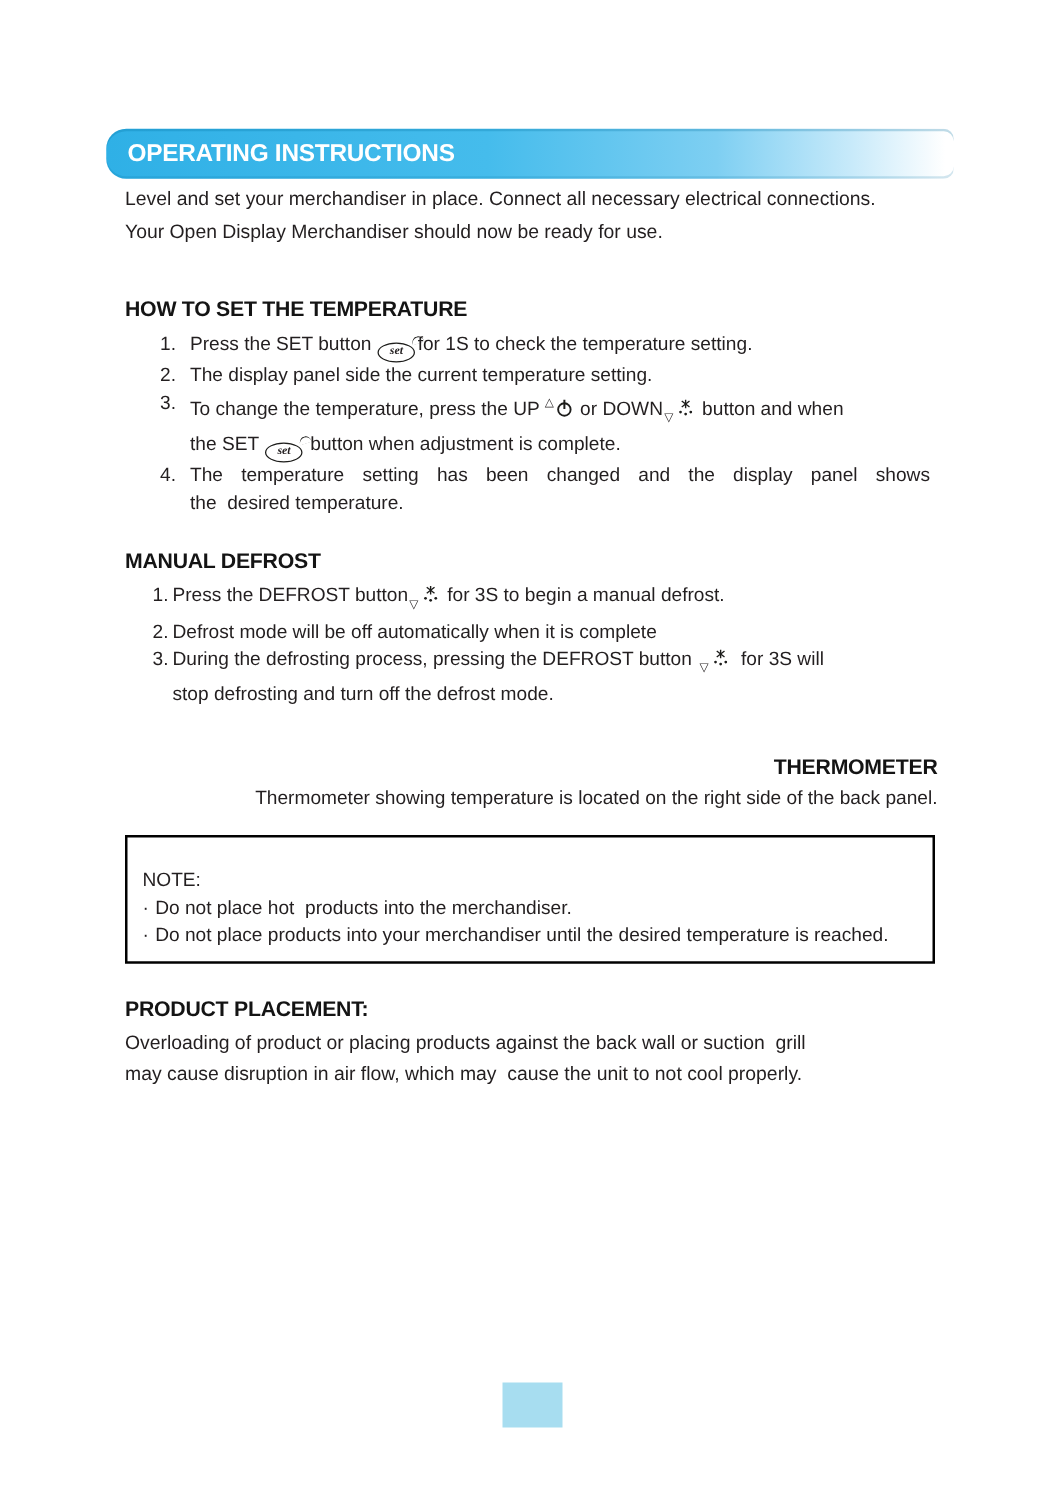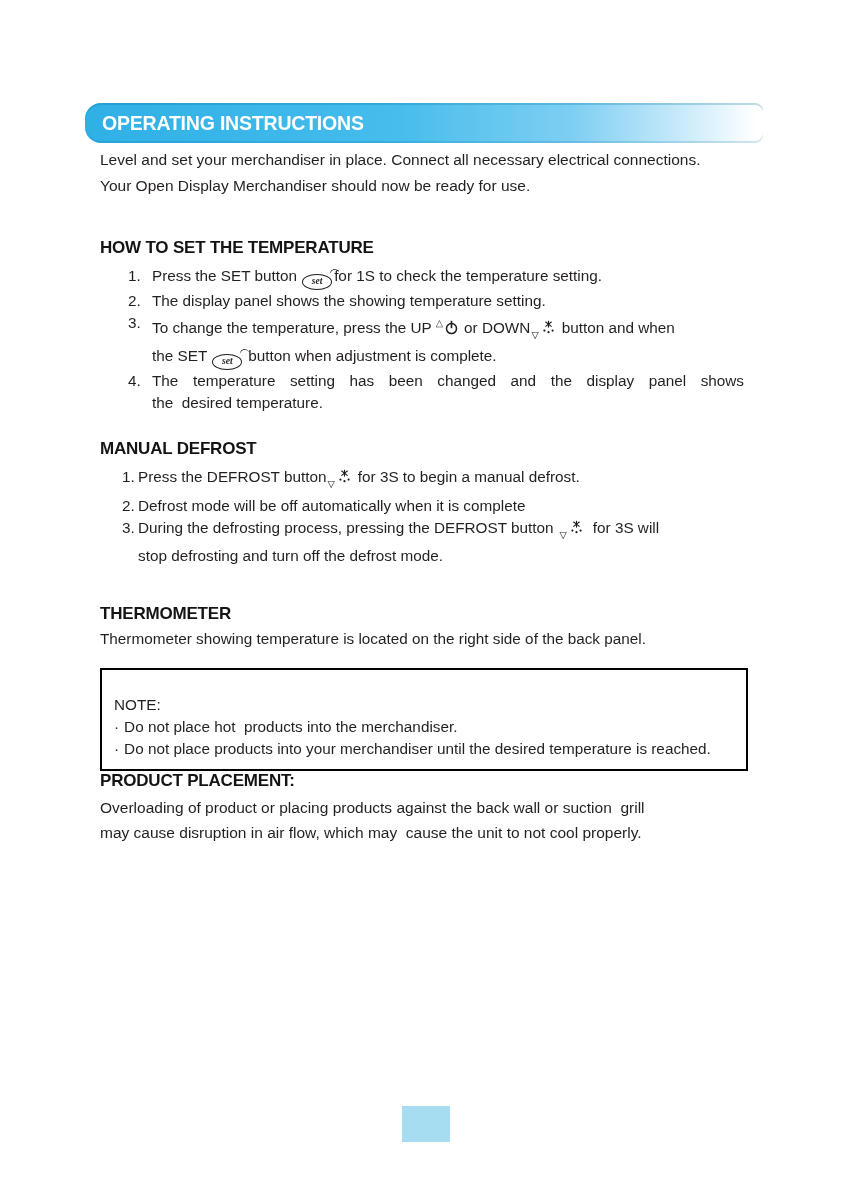--- a/index.html
+++ b/index.html
@@ -18,39 +18,39 @@
   .header-bar .title{
     color:#ffffff;font-weight:bold;font-size:19.5px;letter-spacing:-0.2px;
     padding-left:17px;white-space:nowrap;
   }
   
   .content{position:absolute;left:100px;top:147px;width:650px;}
   .intro{font-size:15.5px;line-height:25.5px;margin:0;white-space:pre-wrap;}
   h2{font-size:17px;line-height:20px;margin:0;color:#141414;letter-spacing:-0.2px;}
   .sec-temp{margin-top:40px;}
   .sec-defrost{margin-top:26px;}
-  .sec-thermo{margin-top:37px;}
+  .sec-thermo{margin-top:37px;text-align:right;}
   .list{margin-top:7px;font-size:15.3px;}
   .item{position:relative;line-height:21.6px;}
   .t-item{padding-left:52px;}
   .t-item .num{position:absolute;left:28px;}
   .d-item{padding-left:38px;}
   .d-item .num{position:absolute;left:22px;}
   .jline{display:block;width:592px;text-align:justify;text-align-last:justify;}
   .pre{white-space:pre-wrap;}
   .thermo-body{font-size:15.3px;line-height:23px;margin-top:3px;white-space:pre-wrap;}
   
   .note-box{
     margin-top:18px;margin-left:0;width:620px;border:2px solid #000000;
     padding:24px 12px 9px 12px;font-size:15.3px;line-height:22px;
   }
   .note-line{white-space:pre-wrap;}
   .bullet-char{margin-right:5px;}
   
-  .sec-place{}
+  .sec-place{margin-top:27px;}
   .place-body{font-size:15.5px;line-height:25.5px;margin-top:4px;white-space:pre-wrap;}
   
   .page-marker{position:absolute;left:402px;top:1106px;width:48px;height:36px;background:#a7ddf0;}
   
   .ic-set{
     display:inline-block;position:relative;width:28px;height:14px;
     border:1.6px solid #1d1d1b;border-radius:50%;vertical-align:-3px;
     margin:0 2px 0 5px;text-align:center;
   }
   .ic-set .lbl{display:block;font-family:"Liberation Serif", serif;font-style:italic;font-weight:bold;font-size:9.5px;line-height:13px;letter-spacing:0;}
@@ -83,21 +83,21 @@
       <h2>HOW TO SET THE TEMPERATURE</h2>
       <div class="list">
 
         <div class="item t-item">
           <span class="num">1.</span>
           <span>Press the SET button</span><span class="ic-set"><span class="lbl">set</span></span><span>for 1S to check the temperature setting.</span>
         </div>
 
         <div class="item t-item">
           <span class="num">2.</span>
-          <span>The display panel shows the showing temperature setting.</span>
+          <span>The display panel side the current temperature setting.</span>
         </div>
 
         <div class="item t-item">
           <span class="num">3.</span>
           <span>To change the temperature, press the UP</span><span class="sup-tri">△</span><svg class="ic-svg gap-r" width="15" height="15" viewBox="0 0 15 15">
               <circle cx="7.5" cy="8.6" r="5" fill="none" stroke="#1d1d1b" stroke-width="1.5"></circle>
               <line x1="7.5" y1="0.8" x2="7.5" y2="8.2" stroke="#1d1d1b" stroke-width="1.6"></line>
             </svg><span>or DOWN</span><span class="sub-tri">▽</span><svg class="ic-svg gap-r" width="17" height="15" viewBox="0 0 17 15">
               <g stroke="#1d1d1b" stroke-width="1.1">
                 <line x1="8.5" y1="0.8" x2="8.5" y2="7.6"></line>

